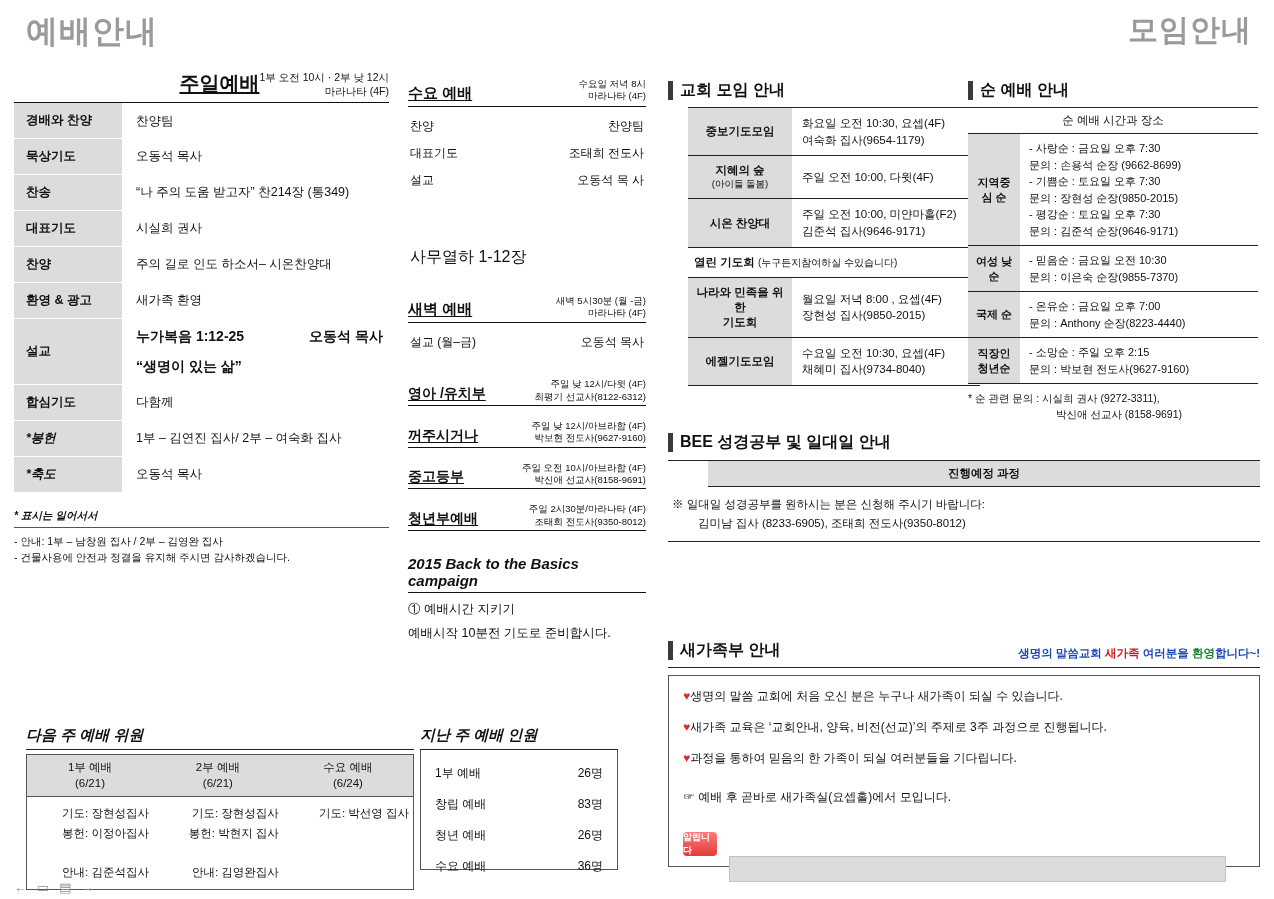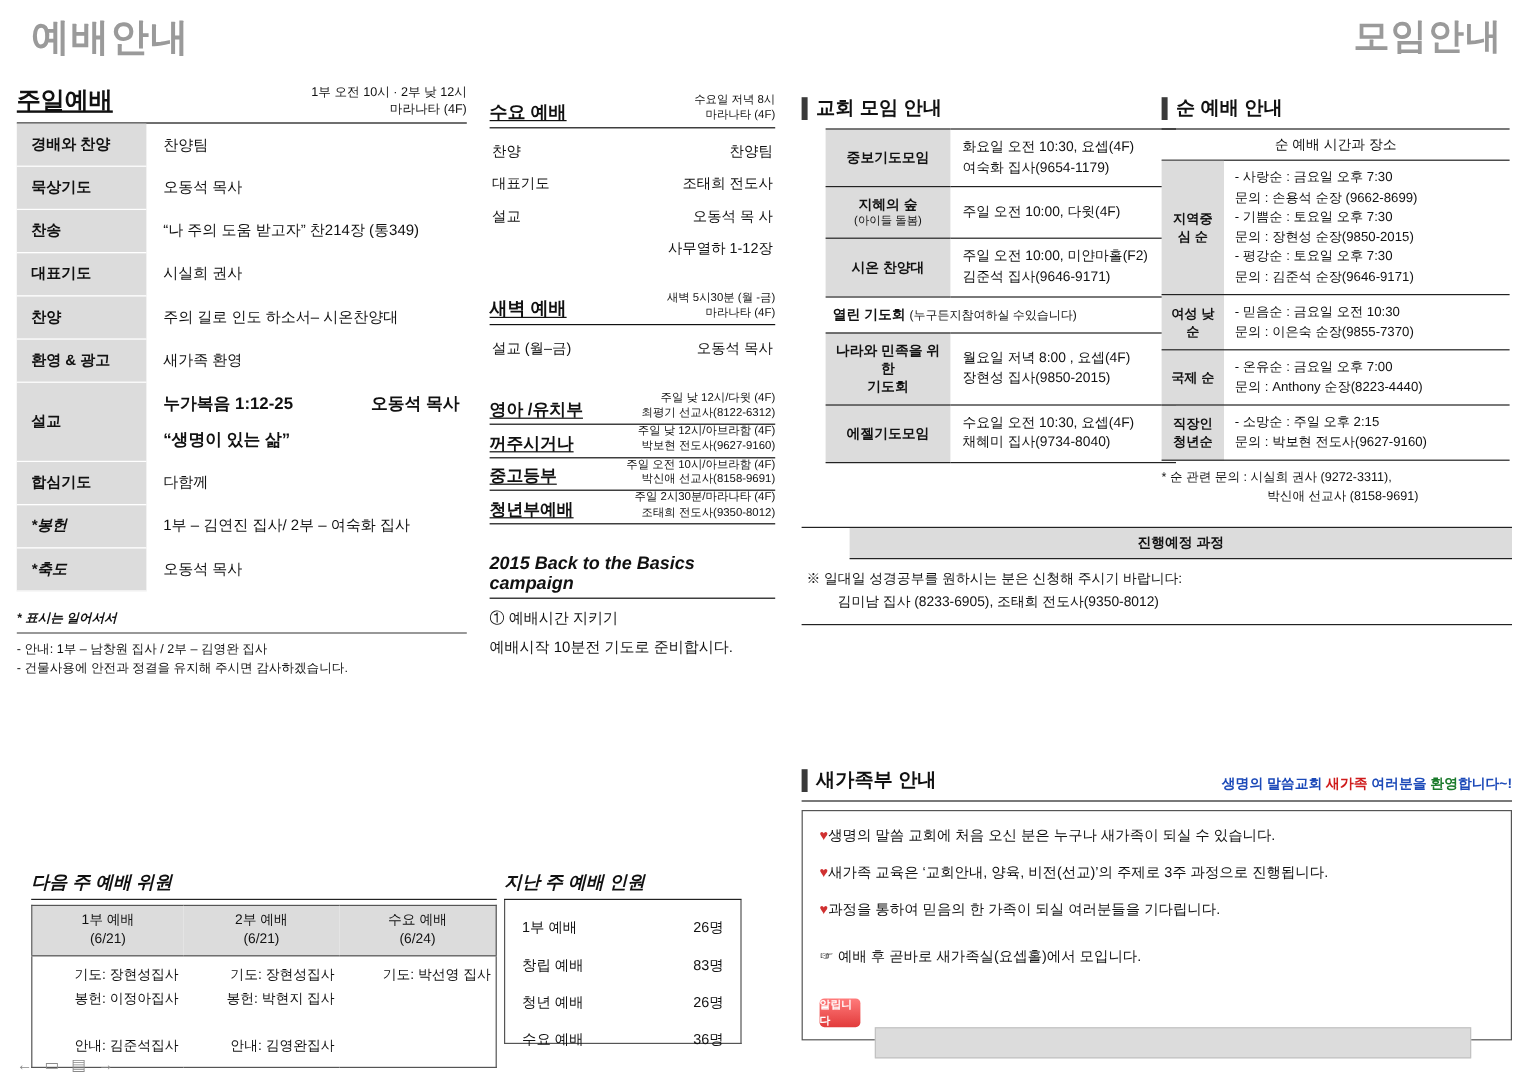--- a/index.html
+++ b/index.html
@@ -27,21 +27,21 @@
     letter-spacing:1px;
   }
 
   
   .sec-head { display:flex; align-items:center; gap:7px; }
   .sec-bar { width:5px; height:19px; background:#3a3a3a; display:inline-block; }
   .sec-title { font-size:16px; font-weight:bold; color:#111; }
 
   
   .col1 { position:absolute; left:14px; top:70px; width:375px; }
-  .c1-head { display:flex; justify-content:space-between; align-items:flex-start;gap:28px; }
+  .c1-head { display:flex; justify-content:flex-end; align-items:flex-start; }
   .c1-title {
     font-size:20px; font-weight:bold;
     text-decoration:underline; text-underline-offset:2px;
   }
   .c1-sub { text-align:right; font-size:10.5px; line-height:1.35; color:#111; }
   .c1-rule { border-top:1.5px solid #111; margin-top:4px; }
 
   .svc-table { width:100%; border-collapse:collapse; margin-top:0; }
   .svc-table td { padding:9px 6px; vertical-align:middle; font-size:12.5px; }
   .svc-table td.k {
@@ -60,23 +60,23 @@
 
   
   .col2 { position:absolute; left:408px; top:78px; width:238px; }
   .mini-head { display:flex; justify-content:space-between; align-items:flex-end; }
   .mini-title { font-size:15px; font-weight:bold; text-decoration:underline; text-underline-offset:2px; }
   .mini-sub { font-size:9.5px; text-align:right; line-height:1.3; }
   .mini-rule { border-top:1.2px solid #111; margin:3px 0 6px 0; }
   .kv { display:flex; justify-content:space-between; font-size:12px; padding:5px 2px; }
   .kv .kk { }
   .kv .vv { }
-  .center-line { text-align:right; font-size:12px; padding:5px 2px; }
-
-  .edu-row { }
+  .center-line { text-align:left; font-size:16px; padding:5px 2px;margin-top:48px; }
+
+  .edu-row { margin-top:14px; }
   .edu-head { display:flex; justify-content:space-between; align-items:flex-end; }
   .edu-title { font-size:14px; font-weight:bold; text-decoration:underline; text-underline-offset:2px; }
   .edu-sub { font-size:9.5px; text-align:right; line-height:1.3; }
   .edu-rule { border-top:1px solid #111; margin-top:2px; }
 
   .campaign { margin-top:24px; }
   .camp-title { font-size:15px; font-weight:bold; font-style:italic; }
   .camp-rule { border-top:1.2px solid #111; margin:3px 0 8px 0; }
   .camp-item { font-size:12.5px; margin-bottom:7px; }
   .camp-text { font-size:12.5px; }
@@ -404,20 +404,24 @@
       </tr>
     </tbody>
       </table>
     <div class="soon-foot">
       <div>* 순 관련 문의 :  시실희 권사 (9272-3311),</div>
       <div style="padding-left:88px">박신애 선교사 (8158-9691)</div>
     </div>
   </div>
 
   <div class="bee">
+    <div class="sec-head">
+      <span class="sec-bar"></span>
+      <span class="bee-title">BEE 성경공부 및 일대일 안내</span>
+    </div>
     <div class="bee-rule"></div>
     <div class="bee-bar">진행예정 과정</div>
     <div class="bee-body">
       <div>※ 일대일 성경공부를 원하시는 분은 신청해 주시기 바랍니다:</div>
       <div class="ind">김미남 집사 (8233-6905), 조태희 전도사(9350-8012)</div>
     </div>
     <div class="bee-bottom"></div>
   </div>
 
   <div class="newfam">

